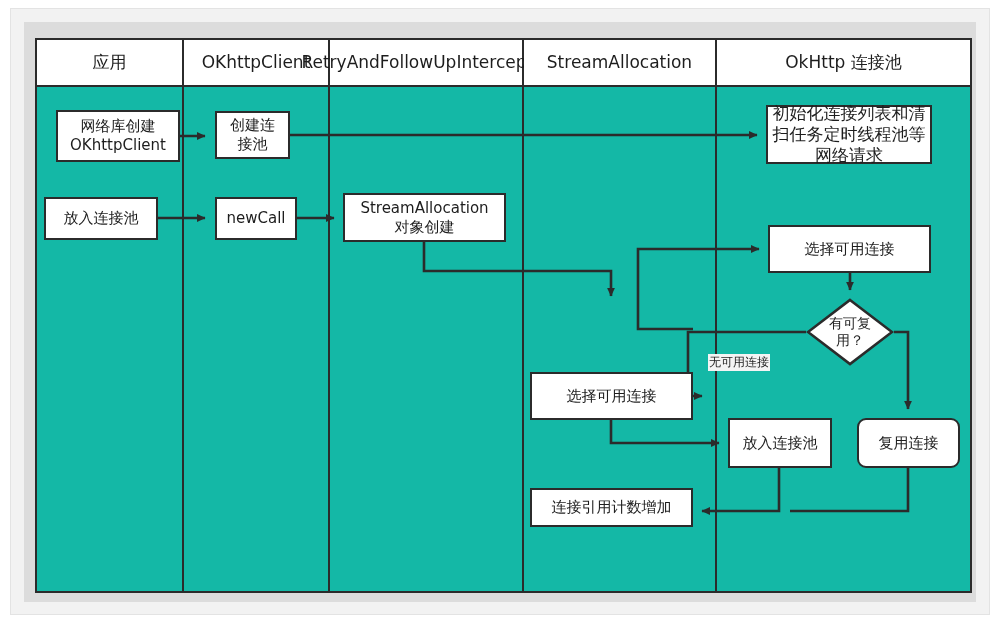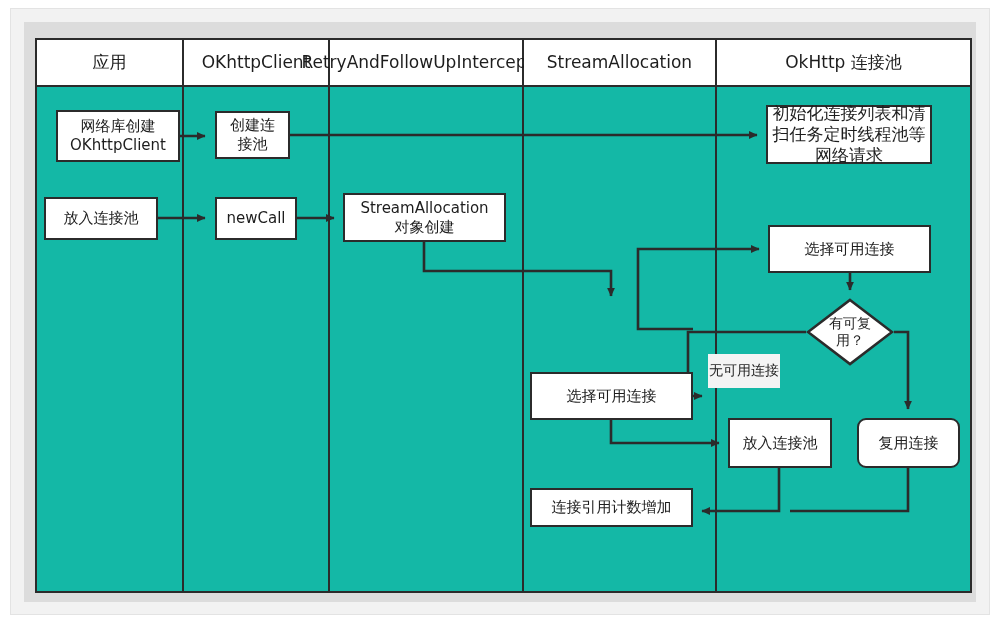--- a/index.html
+++ b/index.html
@@ -102,24 +102,24 @@
     justify-content: center;
     text-align: center;
     font-size: 14px;
     color: #1d1d1d;
     line-height: 1.2;
     white-space: nowrap;
   }
   
   .edge-label {
     position: absolute;
-    font-size: 14px;
+    font-size: 12px;
     color: #1d1d1d;
     background: #f4f4f4;
-    padding: 8px 1px;
+    padding: 0 1px;
     white-space: nowrap;
     z-index: 4;
   }
 </style>
 </head>
 <body>
 
 <div id="page">
 
   <div id="outer-frame"></div>

